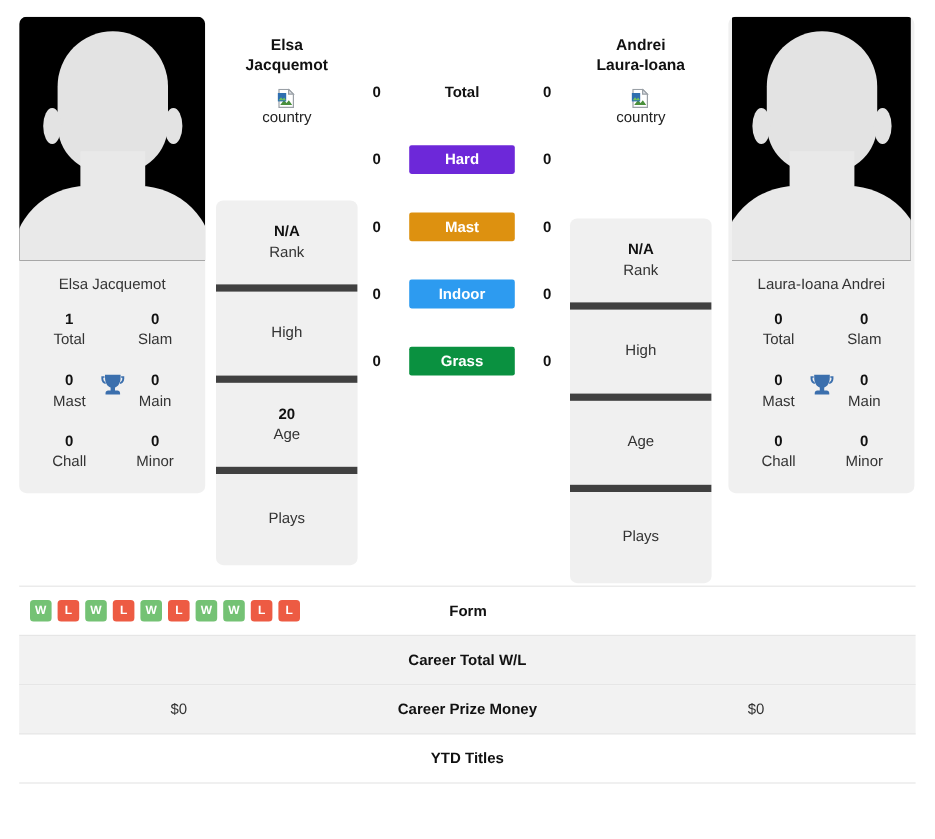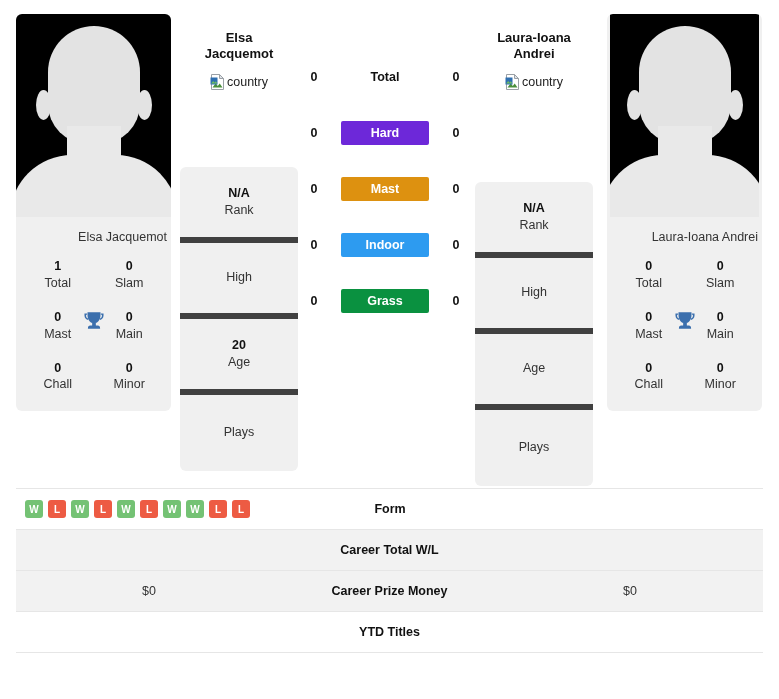--- a/index.html
+++ b/index.html
@@ -77,21 +77,21 @@
     left: 50%;
     bottom: 0;
     transform: translateX(-50%);
     width: 168px;
     height: 62px;
     background: #e9e9e9;
     border-radius: 84px 84px 0 0;
   }
 
   .photo-name {
-    text-align: right;
+    text-align: center;
     font-size: 12.5px;
     color: #333;
     padding: 13px 4px 12px 4px;
     white-space: nowrap;
   }
 
   .titles-grid {
     display: grid;
     grid-template-columns: 1fr 1fr;
     row-gap: 17px;
@@ -129,20 +129,21 @@
     color: #111;
     line-height: 1.26;
   }
   .country-img {
     margin-top: 11px;
     display: inline-flex;
     align-items: center;
     gap: 1px;
     font-size: 12.5px;
     color: #222;
+    flex-direction: column;
   }
   .broken-img-icon { width: 16px; height: 16px; display: block; }
 
   
   .info-panel {
     position: absolute;
     width: 118px;
     background: #f0f0f0;
     border-radius: 6px;
     overflow: hidden;
@@ -349,22 +350,22 @@
           <path d="M9.5 0.5l4 4h-4z" fill="#dfe3e8" stroke="#9aa0a6" stroke-width="1"></path>
           <path d="M2.5 13.5l3.2-4.2 2.1 2.6 1.9-2.3 2.8 3.9z" fill="#4a8f3c"></path>
           <rect x="0.5" y="3.5" width="7" height="7" fill="#2f6fb0"></rect>
           <path d="M1.2 9.6l2-2.6 1.4 1.7 1.2-1.4 1.6 2.3z" fill="#6fbf5e"></path>
         </svg>
         <span>country</span>
       </span>
     </div>
 
     <div class="name-block right">
+      <div class="player-name">Andrei</div>
       <div class="player-name">Laura-Ioana</div>
-      <div class="player-name">Andrei</div>
       <span class="country-img">
         <svg class="broken-img-icon" viewBox="0 0 16 16">
           <path d="M1.5 0.5h8l4 4v11h-12z" fill="#ffffff" stroke="#9aa0a6" stroke-width="1"></path>
           <path d="M9.5 0.5l4 4h-4z" fill="#dfe3e8" stroke="#9aa0a6" stroke-width="1"></path>
           <path d="M2.5 13.5l3.2-4.2 2.1 2.6 1.9-2.3 2.8 3.9z" fill="#4a8f3c"></path>
           <rect x="0.5" y="3.5" width="7" height="7" fill="#2f6fb0"></rect>
           <path d="M1.2 9.6l2-2.6 1.4 1.7 1.2-1.4 1.6 2.3z" fill="#6fbf5e"></path>
         </svg>
         <span>country</span>
       </span>

